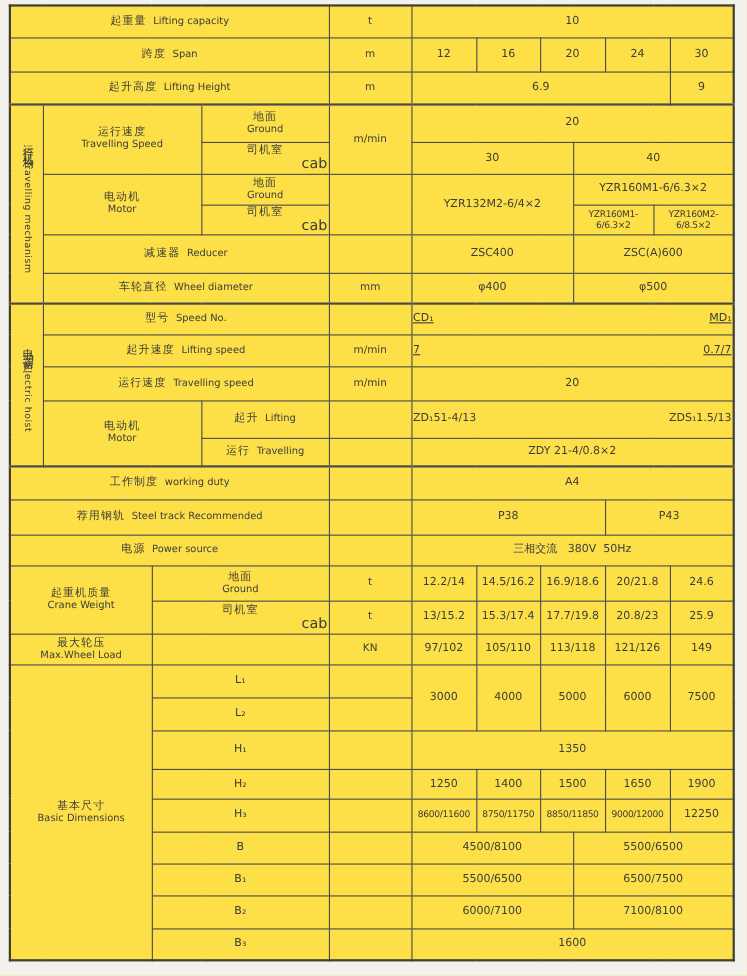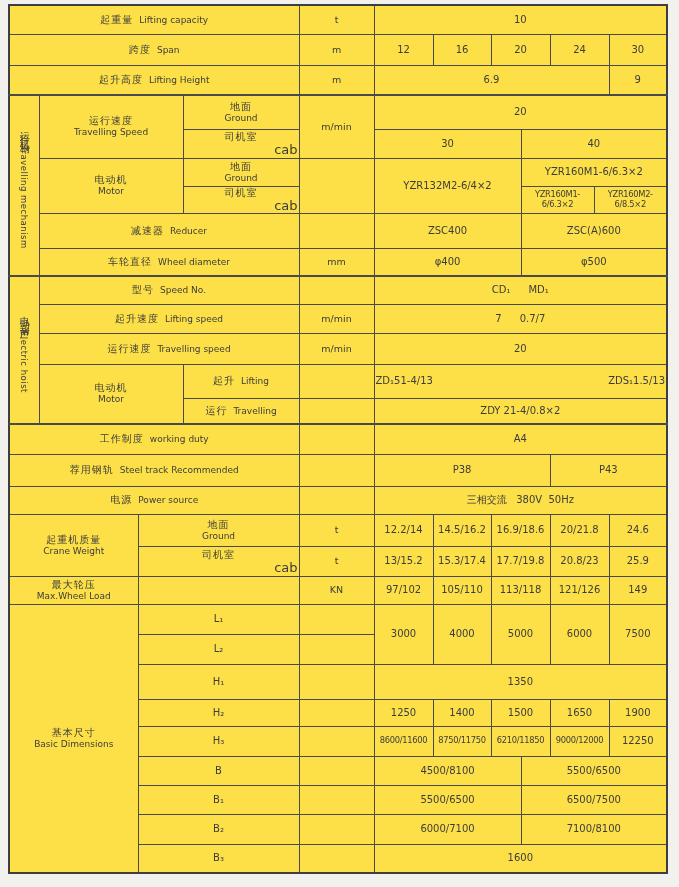--- a/index.html
+++ b/index.html
@@ -30,21 +30,21 @@
   }
   tr.thick > td { border-top-width:2px; }
   .zh { font-size:10px; letter-spacing:1px; }
   .en { font-size:9px; }
   .sp { margin-left:6px; }
   .cabtxt { font-size:13px; line-height:1;text-align:right; }
   .u { font-size:9.5px; }
   .v { font-size:10px; }
   .tiny { font-size:8.3px; letter-spacing:-0.3px; padding:0; }
   .pre { white-space:pre; }
-  .pair { display:flex; justify-content:center; align-items:center; gap:18px; }
+  .pair { display:flex; justify-content:space-between; align-items:center; gap:18px;text-decoration:underline; }
   .pair-wide { display:flex; justify-content:space-between; align-items:center; gap:64px; }
   .vwrap { display:flex; flex-direction:column; align-items:center; justify-content:center; gap:7px; }
   .vzh { writing-mode:vertical-rl; text-orientation:upright; font-size:10px; letter-spacing:4px; }
   .ven { writing-mode:vertical-rl; font-size:8.5px; letter-spacing:0.5px; }
   .dim { font-size:10px; }
 </style>
 </head>
 <body>
 
 <table class="spec">
@@ -303,21 +303,21 @@
   <td class="v" colspan="2">1500</td>
   <td class="v" colspan="2">1650</td>
   <td class="v">1900</td>
 </tr>
 
 <tr style="height:30px">
   <td class="dim" colspan="2">H₃</td>
   <td class="u"></td>
   <td class="v tiny">8600/11600</td>
   <td class="v tiny">8750/11750</td>
-  <td class="v tiny" colspan="2">6210/11850</td>
+  <td class="v tiny" colspan="2">8850/11850</td>
   <td class="v tiny" colspan="2">9000/12000</td>
   <td class="v">12250</td>
 </tr>
 
 <tr style="height:29px">
   <td class="dim" colspan="2">B</td>
   <td class="u"></td>
   <td class="v" colspan="3">4500/8100</td>
   <td class="v" colspan="4">5500/6500</td>
 </tr>

